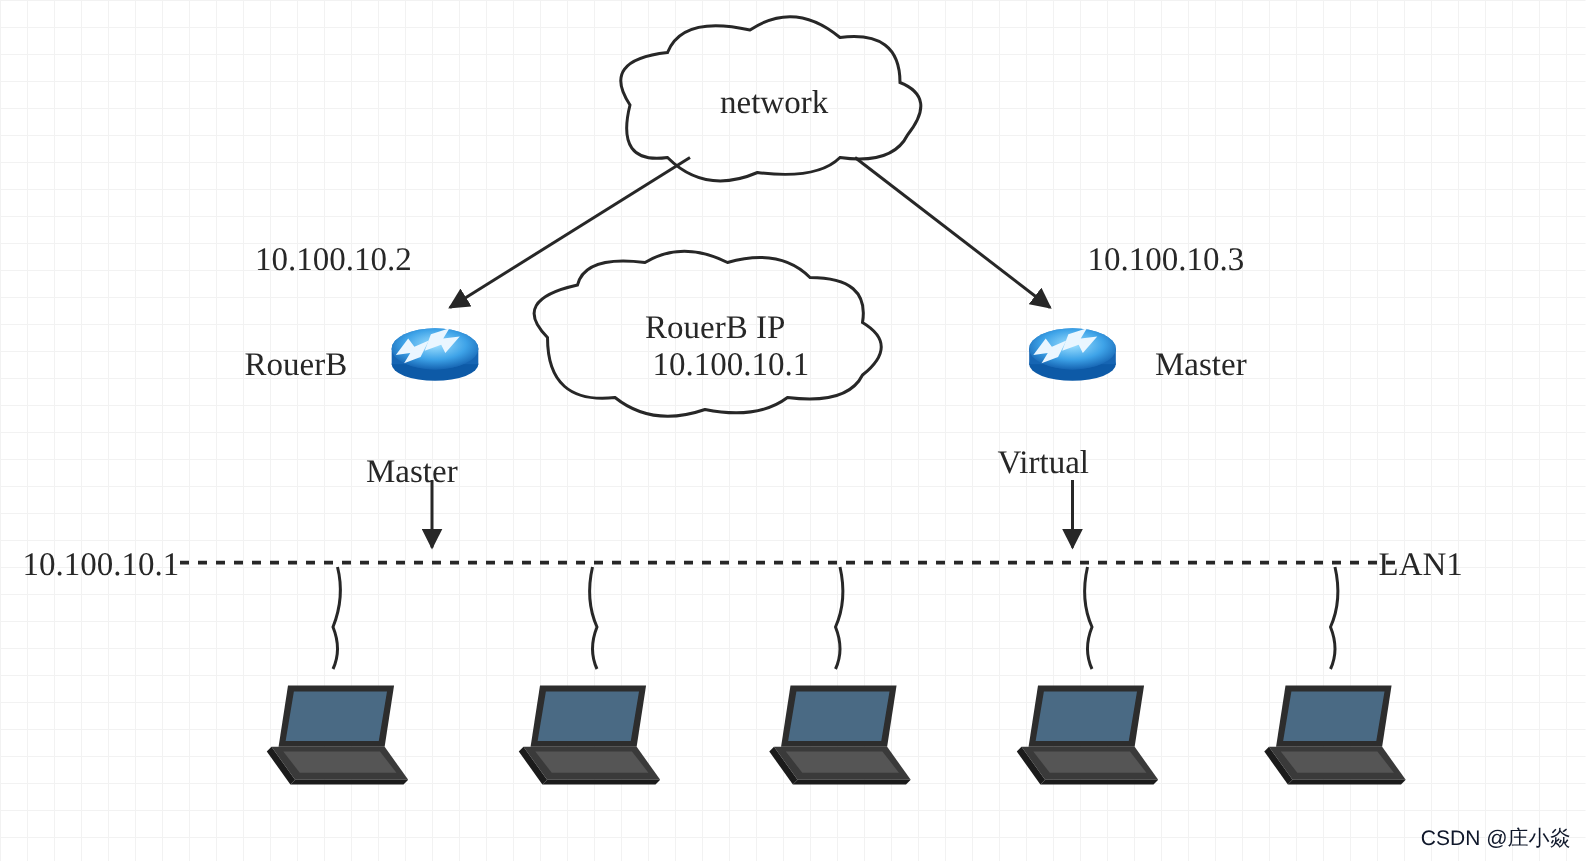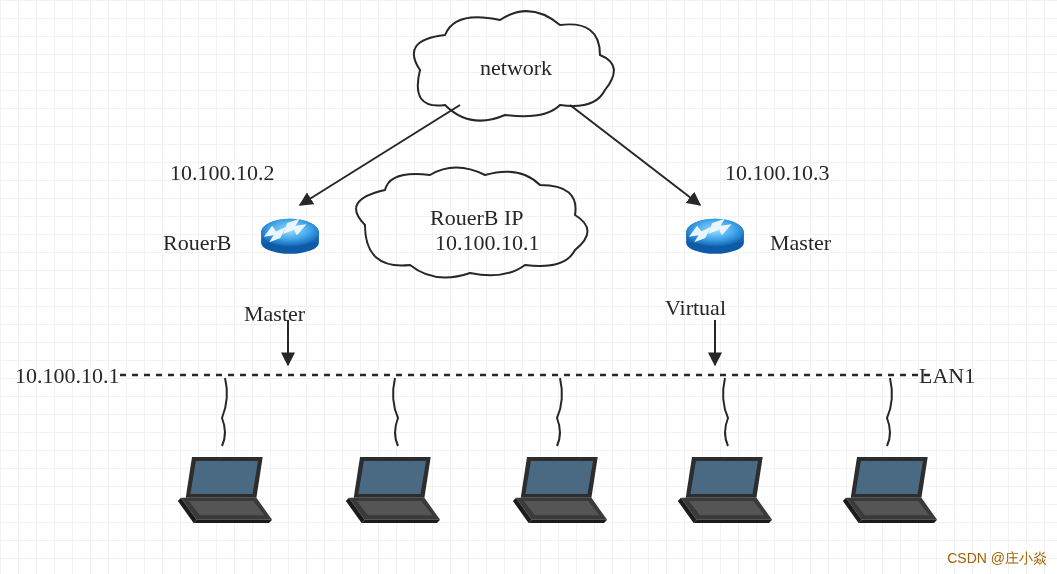--- a/index.html
+++ b/index.html
@@ -16,21 +16,21 @@
     overflow:hidden;
   }
   .layer{position:absolute;left:0;top:0;width:1057px;height:574px}
   .label{position:absolute;font-size:22px;white-space:nowrap}
   .router{position:absolute;width:70px;height:55px}
   .router svg{width:100%;height:100%}
   .laptop{position:absolute;width:110px;height:80px}
   .laptop svg{width:100%;height:100%}
   .watermark{
     position:absolute;right:10px;bottom:6px;
-    font-family:Arial,sans-serif;font-size:14px;color:#a16207;
+    font-family:Arial,sans-serif;font-size:14px;color:#0f172a;
   }
 </style>
 </head>
 <body>
 
 <svg class="layer" viewBox="0 0 1057 574">
   <defs>
     <marker id="arrow" viewBox="0 0 10 10" refX="9" refY="5" markerWidth="7" markerHeight="7" orient="auto-start-reverse">
       <path d="M0 0 L10 5 L0 10 z" fill="#272727"></path>
     </marker>

